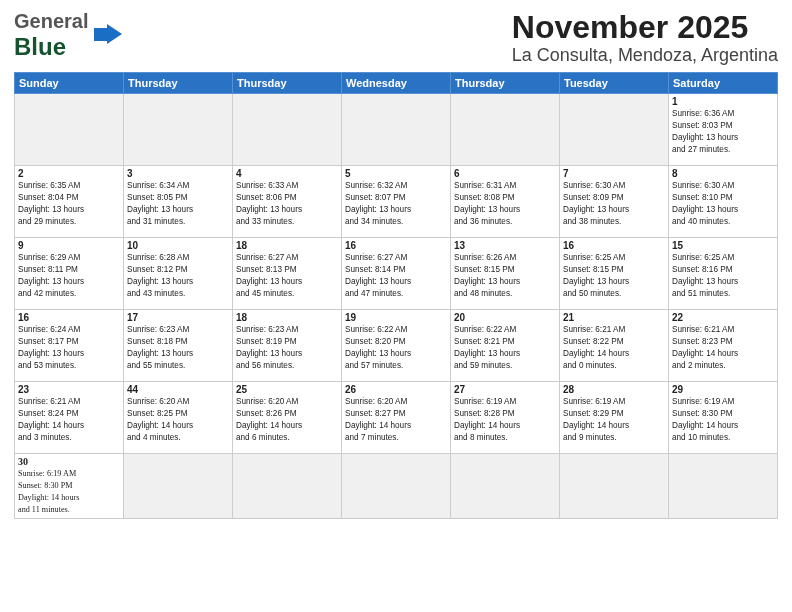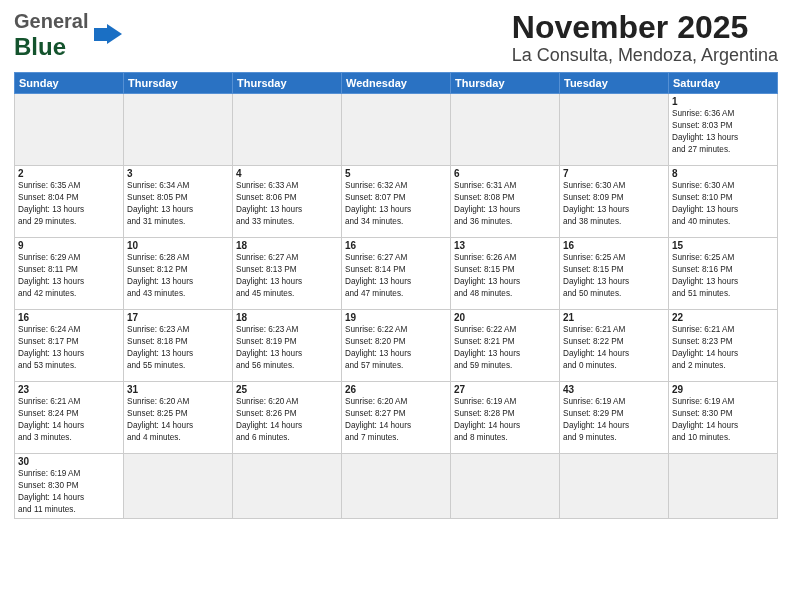--- a/index.html
+++ b/index.html
@@ -56,20 +56,21 @@
       font-size: 8.2px;
       color: #222;
       height: 72px;
       background: #fff;
     }
     .calendar-table tbody td.empty {
       background: #f0f0f0;
     }
     .calendar-table tbody td.last-row {
       height: 60px;
+      font-family: Liberation Serif, serif;
     }
     .day-num {
       font-size: 10px;
       font-weight: bold;
       display: block;
       margin-bottom: 1px;
     }
     .day-info {
       line-height: 1.45;
     }
@@ -223,37 +224,37 @@
             <span class="day-num">22</span>
             <div class="day-info">Sunrise: 6:21 AM<br>Sunset: 8:23 PM<br>Daylight: 14 hours<br>and 2 minutes.</div>
           </td>
         </tr>
         <tr>
           <td>
             <span class="day-num">23</span>
             <div class="day-info">Sunrise: 6:21 AM<br>Sunset: 8:24 PM<br>Daylight: 14 hours<br>and 3 minutes.</div>
           </td>
           <td>
-            <span class="day-num">31</span>
+            <span class="day-num">44</span>
             <div class="day-info">Sunrise: 6:20 AM<br>Sunset: 8:25 PM<br>Daylight: 14 hours<br>and 4 minutes.</div>
           </td>
           <td>
             <span class="day-num">25</span>
             <div class="day-info">Sunrise: 6:20 AM<br>Sunset: 8:26 PM<br>Daylight: 14 hours<br>and 6 minutes.</div>
           </td>
           <td>
             <span class="day-num">26</span>
             <div class="day-info">Sunrise: 6:20 AM<br>Sunset: 8:27 PM<br>Daylight: 14 hours<br>and 7 minutes.</div>
           </td>
           <td>
             <span class="day-num">27</span>
             <div class="day-info">Sunrise: 6:19 AM<br>Sunset: 8:28 PM<br>Daylight: 14 hours<br>and 8 minutes.</div>
           </td>
           <td>
-            <span class="day-num">43</span>
+            <span class="day-num">28</span>
             <div class="day-info">Sunrise: 6:19 AM<br>Sunset: 8:29 PM<br>Daylight: 14 hours<br>and 9 minutes.</div>
           </td>
           <td>
             <span class="day-num">29</span>
             <div class="day-info">Sunrise: 6:19 AM<br>Sunset: 8:30 PM<br>Daylight: 14 hours<br>and 10 minutes.</div>
           </td>
         </tr>
         <tr>
           <td class="last-row">
             <span class="day-num">30</span>

